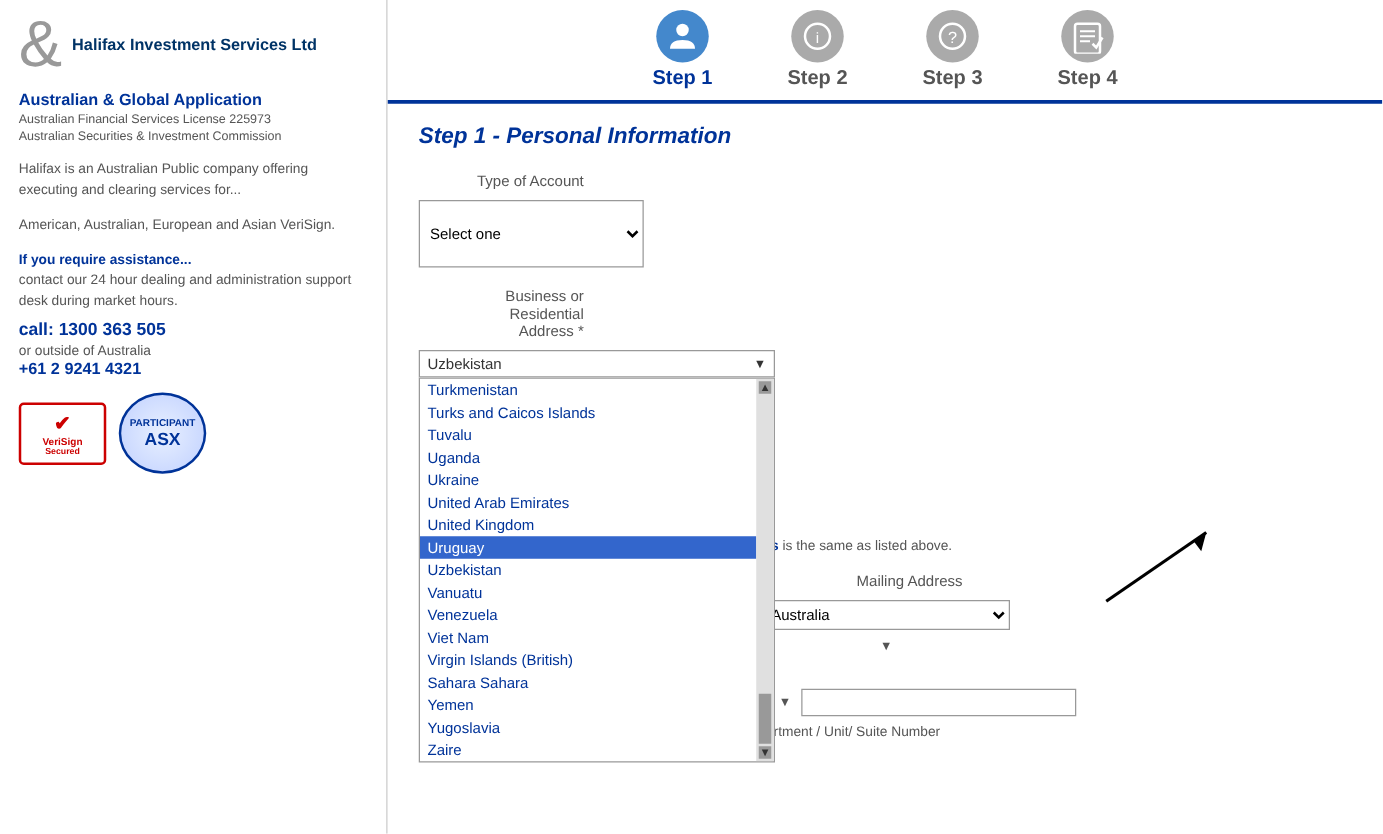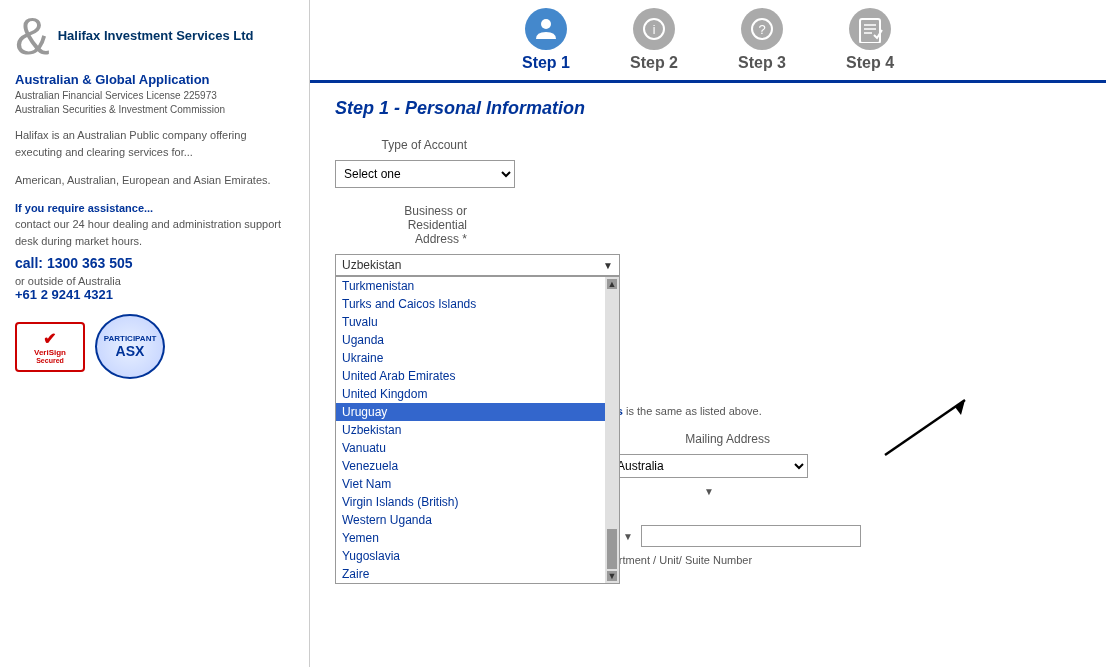--- a/index.html
+++ b/index.html
@@ -39,21 +39,21 @@
     .step-label.inactive { color: #555; }
 
     
     .content { padding: 15px 25px; }
     .page-title { color: #003399; font-size: 18px; font-weight: bold; margin-bottom: 15px; font-style: italic; }
 
     .form-row { display: flex; align-items: flex-start; margin-bottom: 12px; gap: 8px; flex-direction: column; }
     .form-label { width: 140px; min-width: 140px; font-size: 12px; color: #555; padding-top: 4px; text-align: right; padding-right: 8px; }
 
     
-    select { font-size: 12px; border: 1px solid #999; padding: 5px 4px; background: #fff; }
+    select { font-size: 12px; border: 1px solid #999; padding: 18px 4px; background: #fff; }
     .select-account { width: 180px; }
     .dropdown-header { width: 285px; border: 1px solid #999; padding: 3px 6px; background: #fff; display: flex; justify-content: space-between; align-items: center; cursor: pointer; font-size: 12px; }
     .dropdown-arrow { font-size: 10px; color: #333; }
     .dropdown-list { position: absolute; top: 100%; left: 0; width: 285px; border: 1px solid #999; background: #fff; z-index: 100; max-height: 320px; overflow-y: scroll; }
     .dropdown-list-item { padding: 2px 6px; font-size: 12px; cursor: pointer; color: #003399; white-space: nowrap; }
     .dropdown-list-item.selected { background: #3366cc; color: #ffffff; }
     .input-text { border: 1px solid #999; padding: 3px 5px; font-size: 12px; width: 280px; }
     .postcode-input { border: 1px solid #999; padding: 3px 5px; font-size: 12px; width: 120px; }
 
     .checkbox-row { display: flex; align-items: center; gap: 8px; margin: 10px 0; }
@@ -85,21 +85,21 @@
       <div class="logo-text">Halifax Investment Services Ltd</div>
     </div>
 
     <div class="sidebar-title">Australian &amp; Global Application</div>
     <div class="sidebar-subtitle">
       <span>Australian Financial Services License 225973</span><br>
       <span>Australian Securities &amp; Investment Commission</span>
     </div>
 
     <div class="sidebar-desc">Halifax is an Australian Public company offering executing and clearing services for...</div>
-    <div class="sidebar-markets">American, Australian, European and Asian Emirates.</div>
+    <div class="sidebar-markets">American, Australian, European and Asian VeriSign.</div>
 
 
     <div class="sidebar-assistance">
       <strong>If you require assistance...</strong><br>
       <span>contact our 24 hour dealing and administration support desk during market hours.</span>
     </div>
 
     <span class="sidebar-phone">call: 1300 363 505</span>
     <div class="sidebar-outside">
       <span>or outside of Australia</span><br>
@@ -193,21 +193,21 @@
                 <div class="dropdown-list-item">Uganda</div>
                 <div class="dropdown-list-item">Ukraine</div>
                 <div class="dropdown-list-item">United Arab Emirates</div>
                 <div class="dropdown-list-item">United Kingdom</div>
                 <div class="dropdown-list-item selected">Uruguay</div>
                 <div class="dropdown-list-item">Uzbekistan</div>
                 <div class="dropdown-list-item">Vanuatu</div>
                 <div class="dropdown-list-item">Venezuela</div>
                 <div class="dropdown-list-item">Viet Nam</div>
                 <div class="dropdown-list-item">Virgin Islands (British)</div>
-                <div class="dropdown-list-item">Western Uganda</div>
+                <div class="dropdown-list-item">Sahara Sahara</div>
                 <div class="dropdown-list-item">Yemen</div>
                 <div class="dropdown-list-item">Yugoslavia</div>
                 <div class="dropdown-list-item">Zaire</div>
 
               </div>
               <div style="width:14px; background:#e0e0e0; display:flex; flex-direction:column; align-items:center;">
                 <div style="width:10px; height:10px; background:#999; margin-top:2px; font-size:9px; text-align:center; line-height:10px;">▲</div>
                 <div style="flex:1;"></div>
                 <div style="width:10px; height:40px; background:#999; margin-bottom:2px;"></div>
                 <div style="width:10px; height:10px; background:#999; font-size:9px; text-align:center; line-height:10px; margin-bottom:2px;">▼</div>

